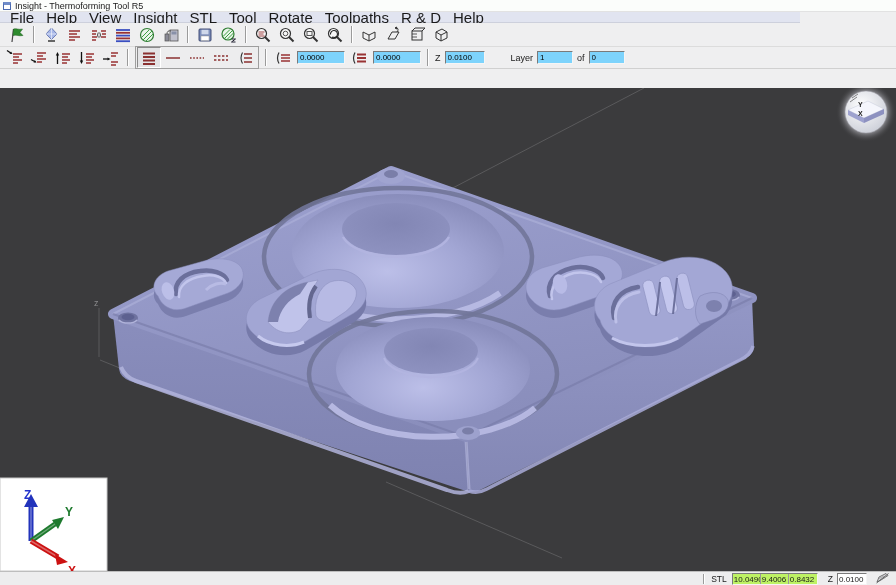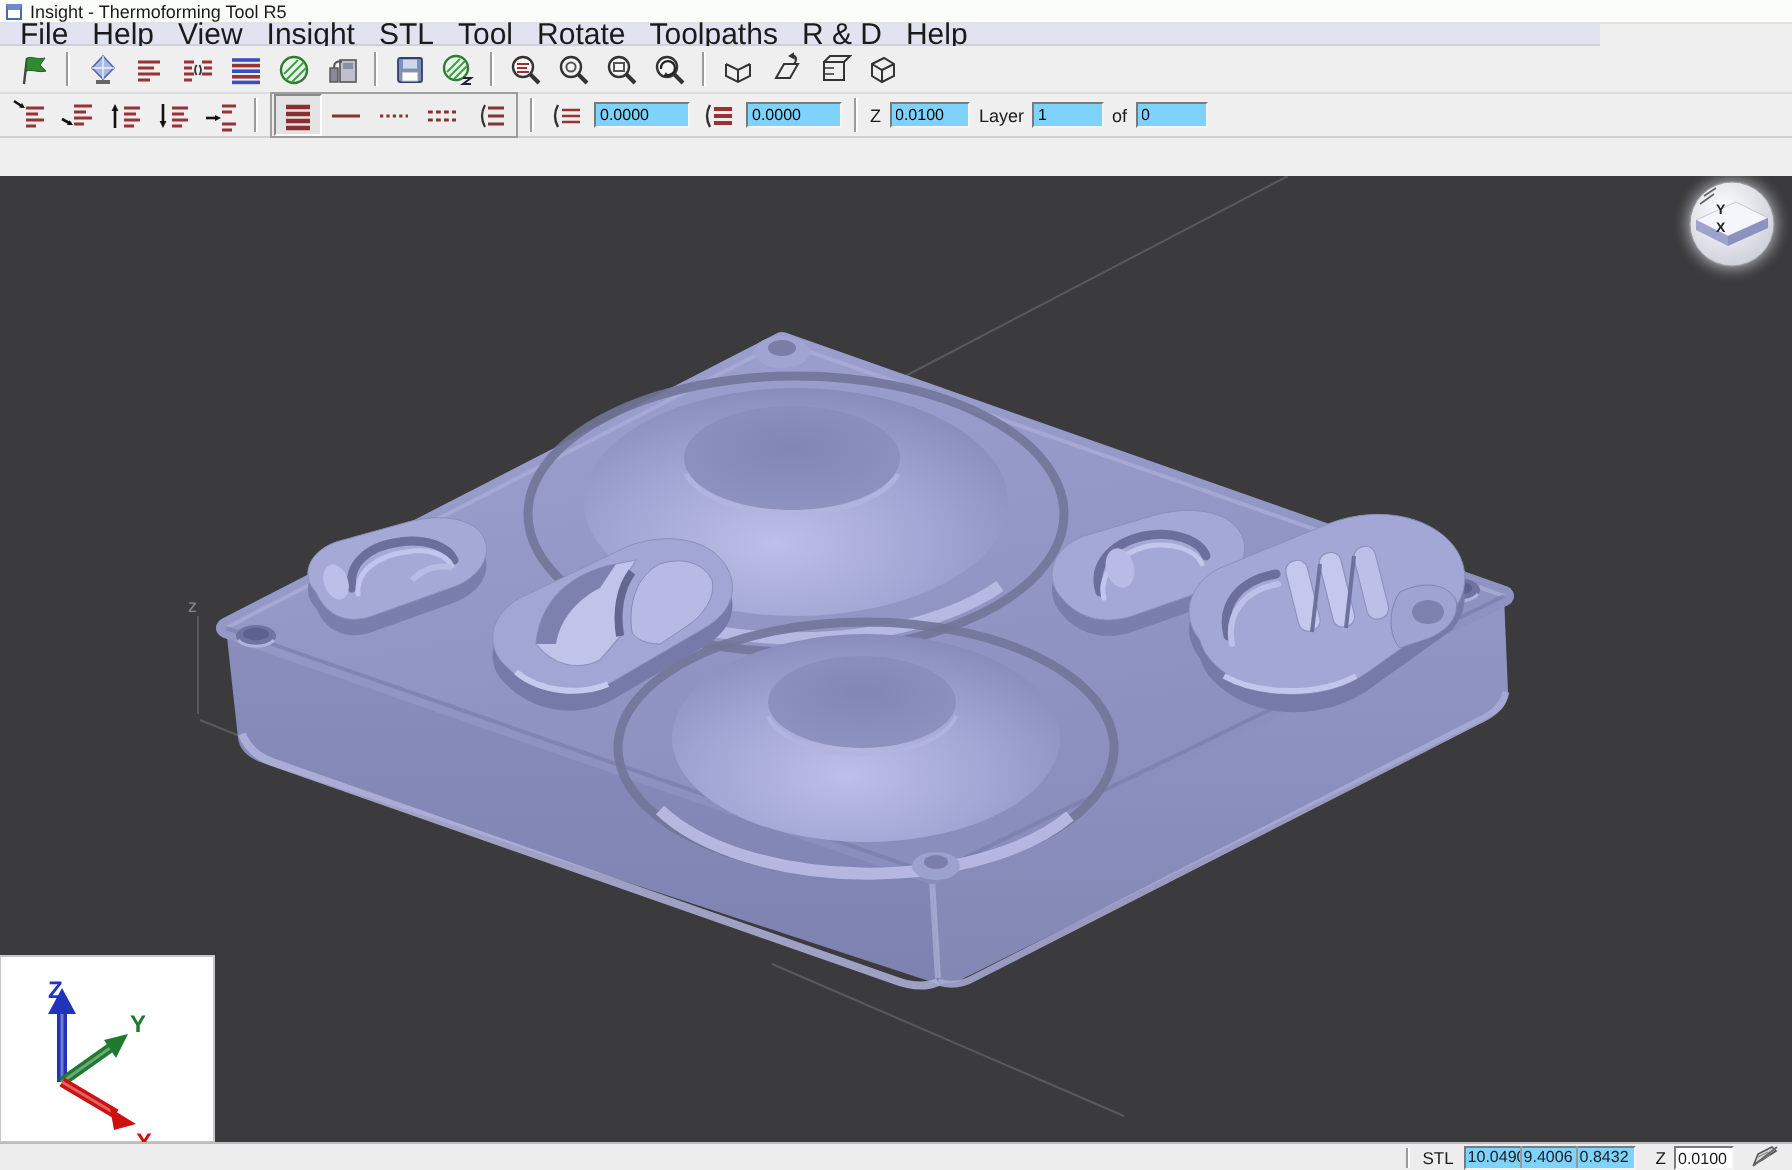--- a/index.html
+++ b/index.html
@@ -32,21 +32,21 @@
   .tabsbar{position:absolute;left:0;top:69px;width:896px;height:19px;background:#ececec;
            display:flex;align-items:center;font-size:10px;padding-left:16px;border-bottom:1px solid #8f8f8f;}
   .tabsbar span{margin-right:13px;cursor:default;}
   
   .viewport{position:absolute;left:0;top:88px;width:896px;height:483px;background:#3b3b3d;}
   
   .statusbar{position:absolute;left:0;top:571px;width:896px;height:14px;background:#ededee;
              border-top:1px solid #bdbdbd;display:flex;align-items:center;font-size:8.5px;}
   .statusbar .spacer{flex:1;}
   .ssep{width:2px;height:10px;border-left:1px solid #9b9b9b;border-right:1px solid #fff;margin:0 6px;}
-  .coordbox{display:flex;border:1px solid;border-color:#7a7a7a #f5f5f5 #f5f5f5 #7a7a7a;background:#7dd3fc;height:12px;align-items:center;}
+  .coordbox{display:flex;border:1px solid;border-color:#7a7a7a #f5f5f5 #f5f5f5 #7a7a7a;background:#bef264;height:12px;}
   .coordcell{width:28px;overflow:hidden;white-space:nowrap;font-size:8px;padding:1px 1px;border-right:1px solid #9a9a9a;}
   .coordcell:last-child{border-right:none;}
   .zfld{width:30px;overflow:hidden;white-space:nowrap;font-size:8px;height:12px;background:#fff;
         border:1px solid;border-color:#7a7a7a #f5f5f5 #f5f5f5 #7a7a7a;padding:1px 1px;margin-left:4px;}
 </style>
 </head>
 <body>
 
 <div class="app">
 
@@ -267,21 +267,21 @@
     <button class="tb">
       <svg width="18" height="18" viewBox="0 0 18 18">
           <path d="M5,3.5 q-3,5.5 0,11" stroke="#333" stroke-width="1.2" fill="none"></path>
           <path d="M7,5.5 h9 M7,9 h9 M7,12.5 h9" stroke="#993333" stroke-width="2"></path>
         </svg>
     </button>
     <input class="fld" style="width: 48px;" readonly="" value="0.0000">
     <div class="vsep"></div>
     <span class="lbl">Z</span>
     <input class="fld" style="width: 40px;" readonly="" value="0.0100">
-    <span class="lbl" style="margin-left:3px">Layer</span>
+    <span class="lbl" style="margin-left:24px">Layer</span>
     <input class="fld" style="width: 36px;" readonly="" value="1">
     <span class="lbl">of</span>
     <input class="fld" style="width: 36px;" readonly="" value="0">
   </div>
 
 
   <div class="viewport">
     <svg width="896" height="483" viewBox="0 88 896 483">
       <defs>
         <linearGradient id="faceG" x1="0" y1="0" x2="0.4" y2="1">

